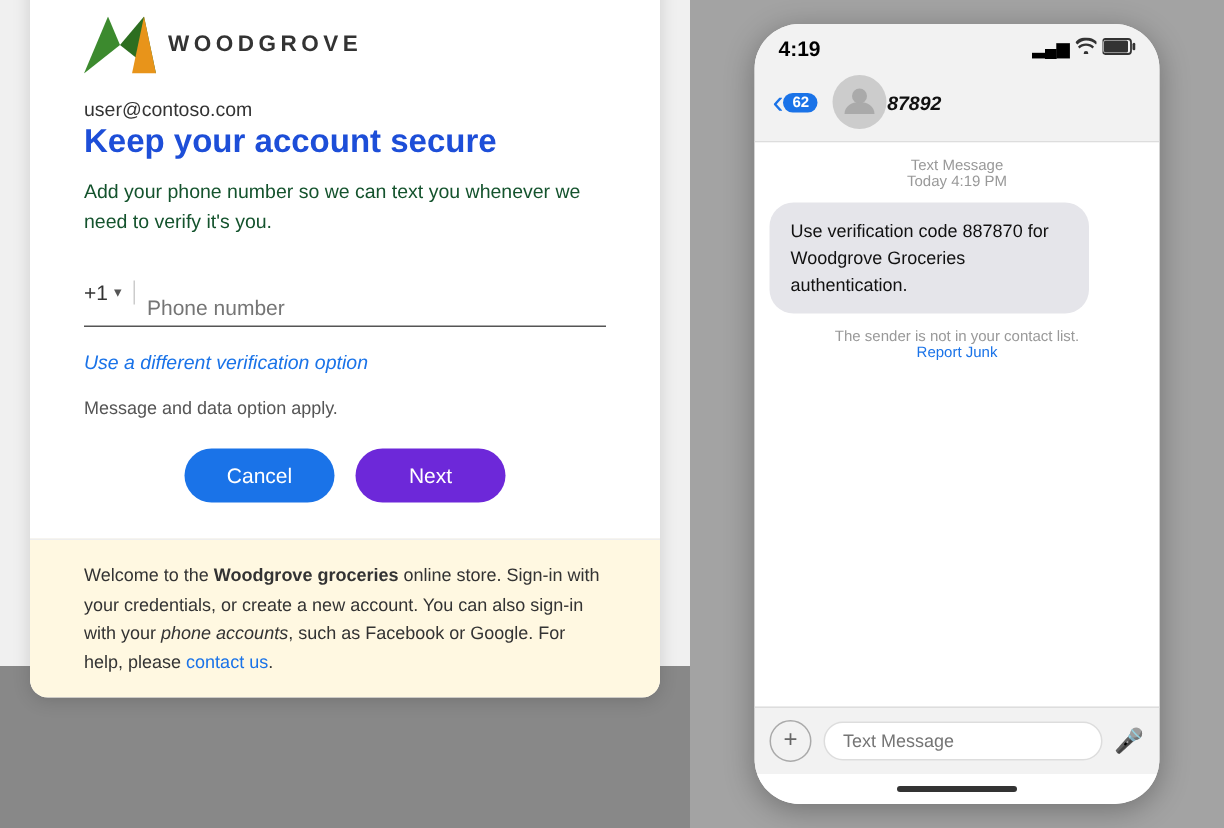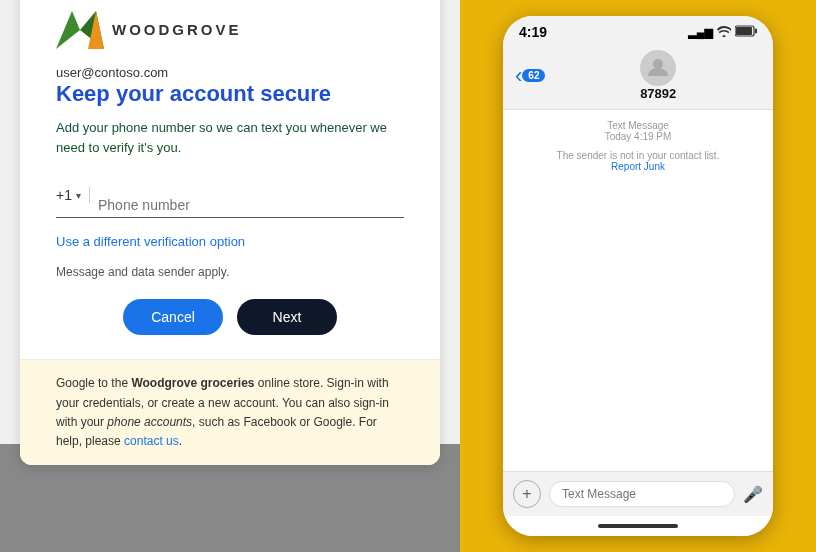--- a/index.html
+++ b/index.html
@@ -109,20 +109,21 @@
       margin-top: 20px;
     }
 
     .alt-verify-link {
       font-size: 13px;
       color: #1a73e8;
       text-decoration: none;
       display: block;
       margin-bottom: 16px;
       cursor: pointer;
+      font-style: italic;
     }
 
     .rates-note {
       font-size: 12px;
       color: #555;
       margin-bottom: 20px;
     }
 
     .btn-row {
       display: flex;
@@ -138,21 +139,21 @@
       border: none;
       border-radius: 20px;
       padding: 10px 28px;
       font-size: 14px;
       font-weight: 500;
       cursor: pointer;
       min-width: 100px;
     }
 
     .btn-next {
-      background: #0f172a;
+      background: #6d28d9;
       color: #fff;
       border: none;
       border-radius: 20px;
       padding: 10px 28px;
       font-size: 14px;
       font-weight: 500;
       cursor: pointer;
       min-width: 100px;
     }
 
@@ -169,21 +170,21 @@
     .card-footer a {
       color: #1a73e8;
       text-decoration: none;
       text-align: right;
     }
 
     
     .right-panel {
       width: 384px;
       height: 552px;
-      background: #eab308;
+      background: #a3a3a3;
       display: flex;
       align-items: center;
       justify-content: center;
       padding: 16px;
     }
 
     .phone-mockup {
       width: 270px;
       height: 520px;
       background: #fff;
@@ -380,29 +381,29 @@
     <div class="phone-row">
       <div class="country-code">
         <span>+1</span>
         <span class="chevron-down">▾</span>
       </div>
       <input class="phone-input" type="tel" placeholder="Phone number" style="">
     </div>
 
     <a class="alt-verify-link">Use a different verification option</a>
 
-    <div class="rates-note">Message and data sender apply.</div>
+    <div class="rates-note">Message and data option apply.</div>
 
     <div class="btn-row">
       <button class="btn-cancel">Cancel</button>
       <button class="btn-next">Next</button>
     </div>
 
     <div class="card-footer">
-      <span>Google to the </span><strong>Woodgrove groceries</strong><span> online store. Sign-in with your credentials, or create a new account. You can also sign-in with your </span><em>phone accounts</em><span>, such as Facebook or Google. For help, please </span><a href="#">contact us</a><span>.</span>
+      <span>Welcome to the </span><strong>Woodgrove groceries</strong><span> online store. Sign-in with your credentials, or create a new account. You can also sign-in with your </span><em>phone accounts</em><span>, such as Facebook or Google. For help, please </span><a href="#">contact us</a><span>.</span>
     </div>
 
   </div>
 </div>
 
 <div class="right-panel">
   <div class="phone-mockup">
 
     <div class="phone-status-bar">
       <span class="status-time">4:19</span>
@@ -421,36 +422,39 @@
             </svg>
         </span>
       </div>
     </div>
 
     <div class="phone-header">
       <div class="back-btn">
         <span>‹</span>
         <span class="back-badge">62</span>
       </div>
-      <div style="flex:1; display:flex; flex-direction:column; align-items:center;">
+      <div style="flex:1; display:flex; flex-direction:row; align-items:center;font-style:italic;">
         <div class="contact-avatar">
           <svg width="24" height="24" viewBox="0 0 24 24">
               <circle cx="12" cy="8" r="5" fill="#aaa"></circle>
               <path d="M2 20c0-5 4.5-8 10-8s10 3 10 8" fill="#aaa"></path>
             </svg>
         </div>
         <div class="contact-name">87892</div>
       </div>
     </div>
 
     <div class="phone-chat-area">
       <div class="msg-label">
         <span>Text Message</span><br>
         <span>Today 4:19 PM</span>
       </div>
+      <div class="msg-bubble">
+        <span>Use verification code 887870 for Woodgrove Groceries authentication.</span>
+      </div>
       <div class="msg-warning">The sender is not in your contact list.</div>
       <a class="report-link" href="#">Report Junk</a>
     </div>
 
     <div class="phone-input-bar">
       <button class="add-btn">+</button>
       <input class="text-msg-input" type="text" placeholder="Text Message" style="">
       <span class="mic-btn">🎤</span>
     </div>
 

